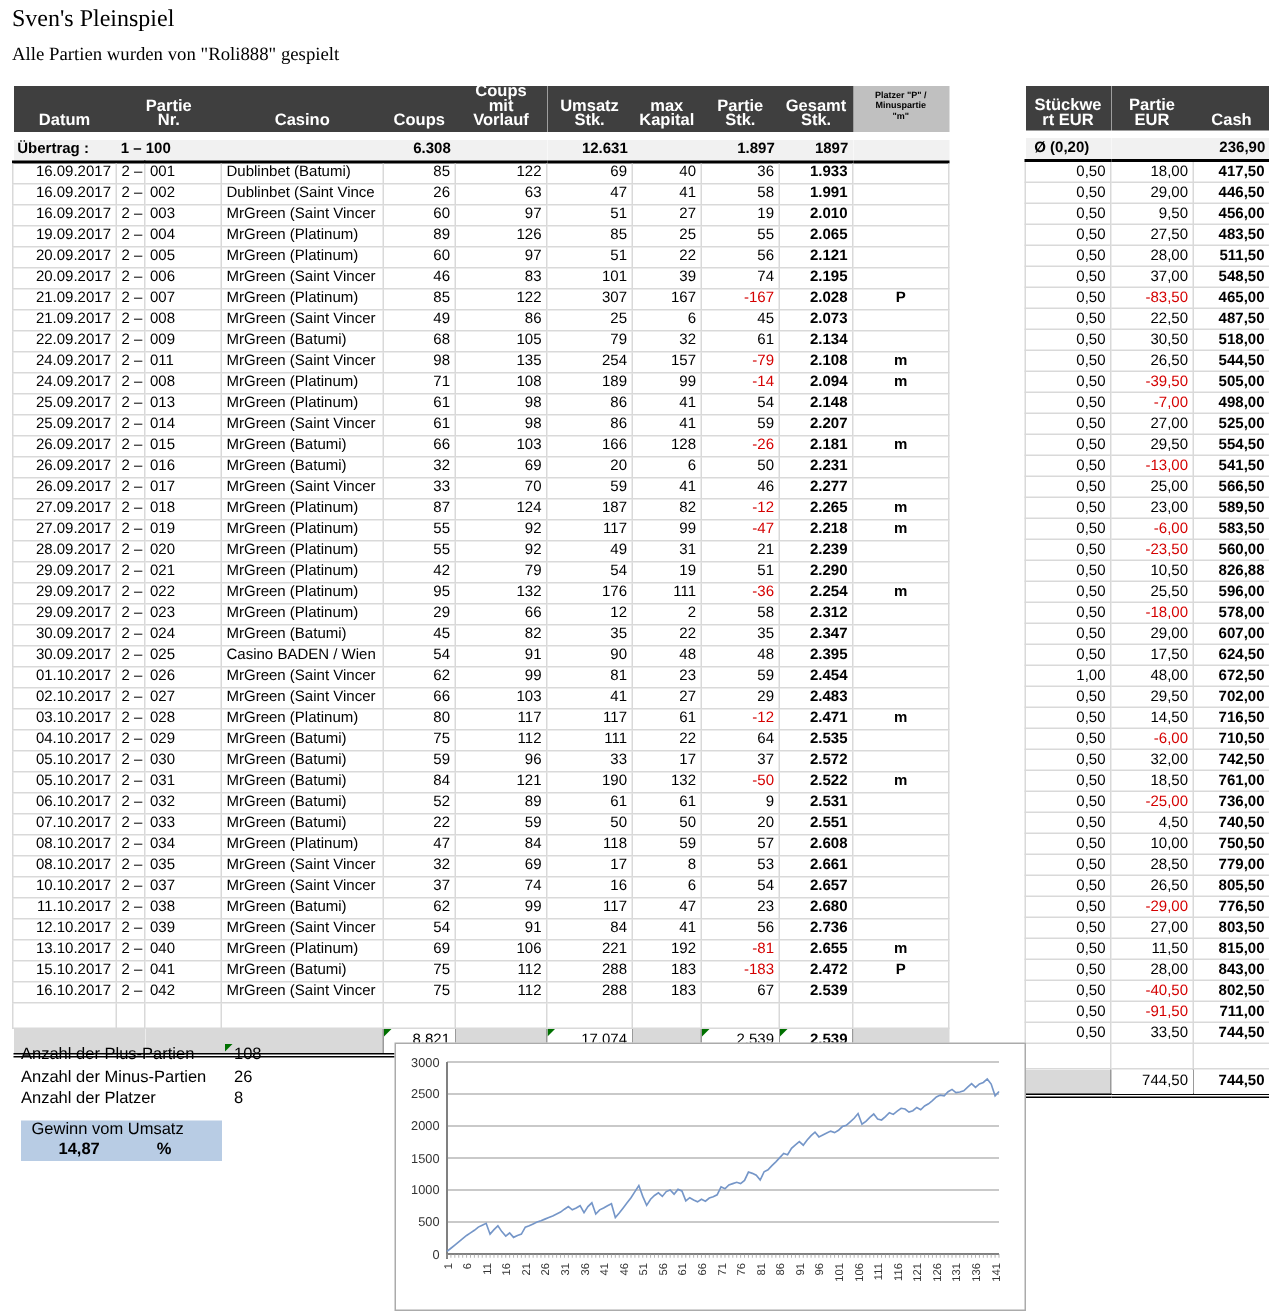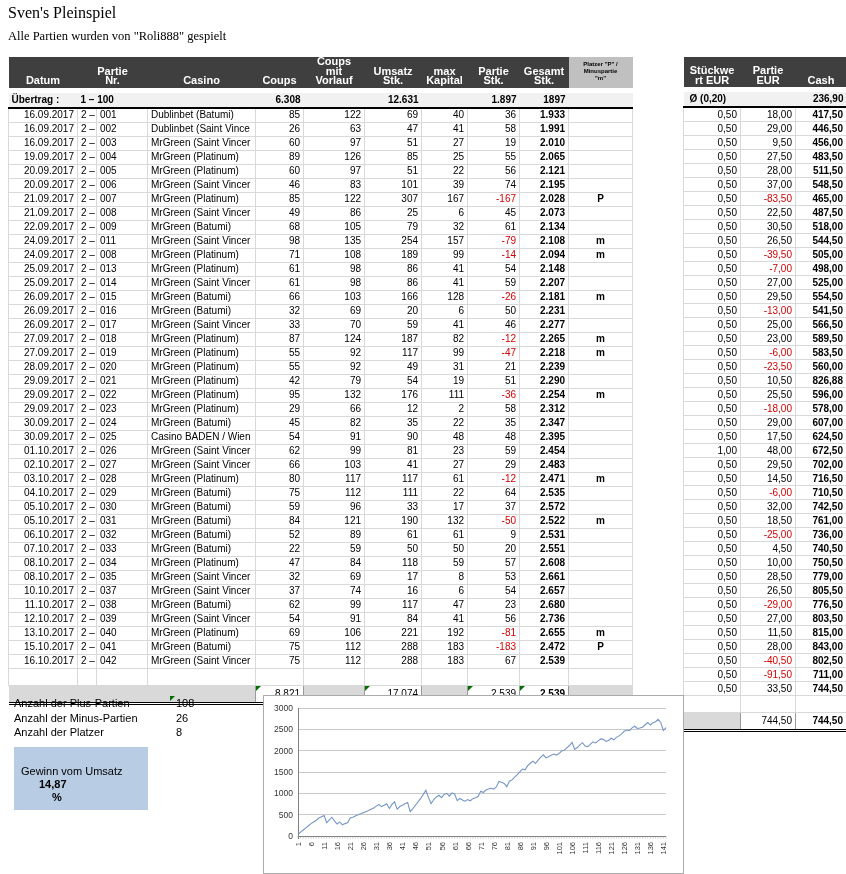--- a/index.html
+++ b/index.html
@@ -27,27 +27,27 @@
   .c-pre{text-align:center;}
   .c-num{text-align:left;}
   .c-cas{text-align:left;}
   .c-n{text-align:right;}
   .c-pm{text-align:center;font-weight:bold;}
   .b{font-weight:bold;}
   .neg{color:#d40000;}
   .tri{position:absolute;left:0;top:0;width:0;height:0;
        border-top:5px solid #007000;border-right:5px solid transparent;display:block;}
   .summary{position:absolute;left:14px;top:696px;width:220px;font-size:11px;}
-  .sum-row{display:flex;height:14.5px;line-height:14px;gap:20px;}
+  .sum-row{display:flex;height:14.5px;line-height:14px;}
   .sum-label{width:136px;}
   .sum-val{position:relative;padding-left:6px;}
   .gewinn-box{position:absolute;left:14px;top:747px;width:134px;height:27px;background:#b8cce4;
-      font-size:11px;line-height:13px;padding:18px 0;}
+      font-size:11px;line-height:13px;padding:0 0;}
   .gewinn-box .l1{padding-left:7px;}
-  .gewinn-box .l2{display:flex;flex-direction:column;}
+  .gewinn-box .l2{display:flex;}
   .gewinn-box .l2 .v{font-weight:bold;margin-left:25px;}
   .gewinn-box .l2 .u{font-weight:bold;margin-left:38px;}
   .chart-box{position:absolute;left:263px;top:695px;width:419px;height:177px;border:1px solid #ababab;
       background:#fff;}
 </style>
 </head>
 <body>
 
 <div class="page">
 

